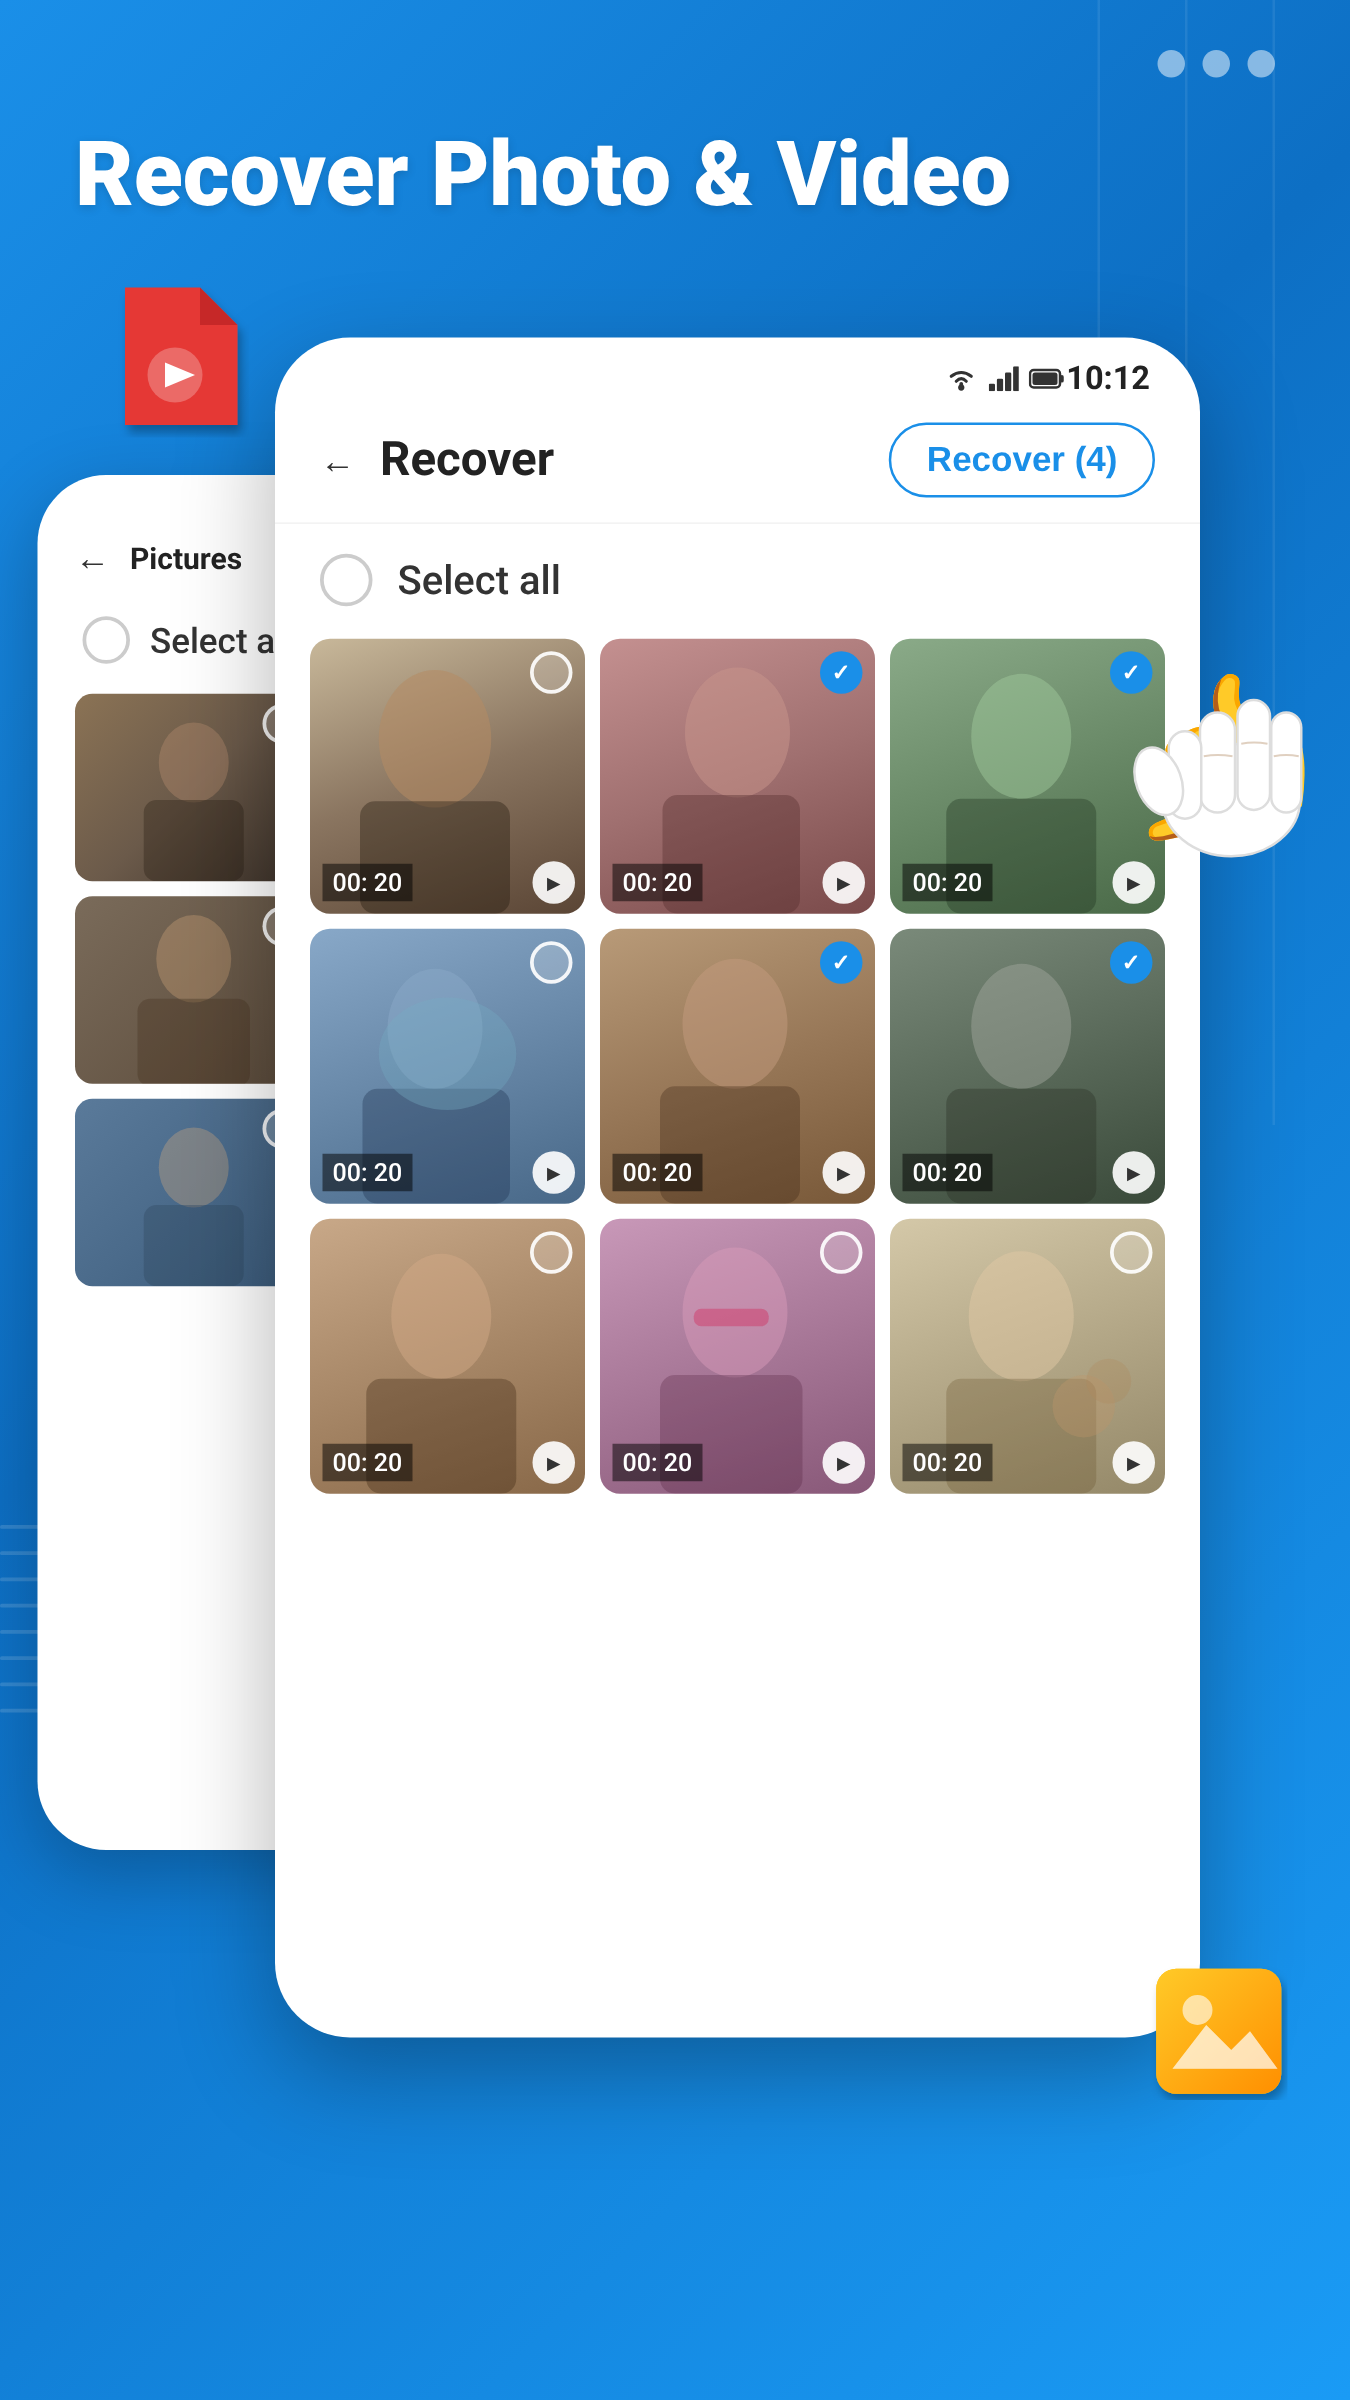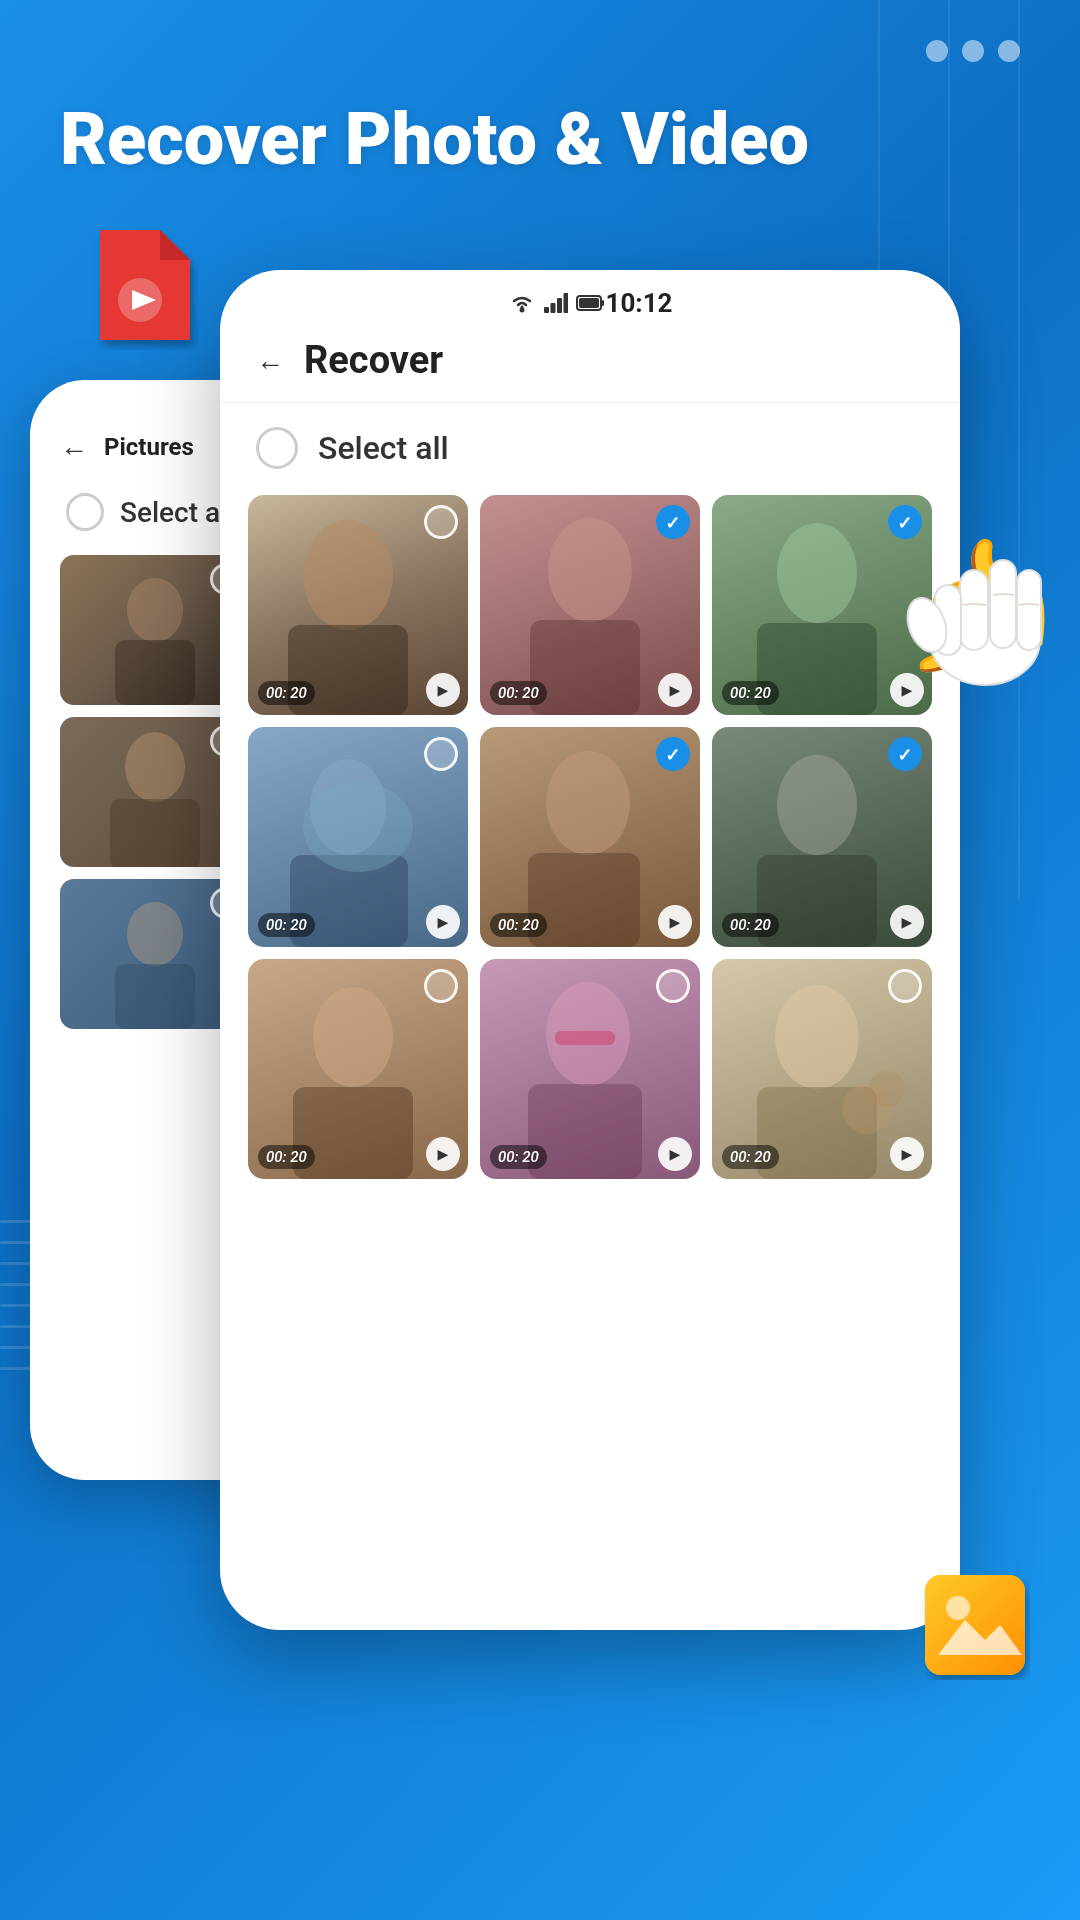--- a/index.html
+++ b/index.html
@@ -181,21 +181,21 @@
       height: 1360px;
       background: white;
       border-radius: 60px;
       box-shadow: 0 30px 80px rgba(0,0,0,0.3);
       overflow: hidden;
       z-index: 8;
     }
 
     .phone-front-status {
       display: flex;
-      justify-content: center;
+      justify-content: flex-end;
       align-items: center;
       padding: 18px 40px 0;
     }
 
     .status-icons {
       display: flex;
       align-items: center;
       gap: 8px;
     }
 
@@ -267,25 +267,24 @@
     .video-bg-7 { background: linear-gradient(160deg, #c8a888 0%, #a88868 50%, #886848 100%); }
     .video-bg-8 { background: linear-gradient(160deg, #c898b8 0%, #a87898 50%, #885878 100%); }
     .video-bg-9 { background: linear-gradient(160deg, #d4c8a8 0%, #b4a888 50%, #948868 100%); }
 
     .video-duration {
       position: absolute;
       bottom: 10px;
       left: 10px;
       background: rgba(0,0,0,0.5);
       color: white;
-      font-size: 15px;
+      font-size: 20px;
       padding: 3px 8px;
-      border-radius: 12px;
+      border-radius: 0;
       font-weight: 500;
-      font-style: italic;
     }
 
     .play-btn {
       position: absolute;
       bottom: 8px;
       right: 8px;
       width: 34px;
       height: 34px;
       background: rgba(255,255,255,0.9);
       border-radius: 50%;
@@ -474,20 +473,21 @@
       </svg>
     </div>
     <span class="status-time">10:12</span>
   </div>
 
   <div class="phone-front-header">
     <div class="header-left">
       <span class="back-arrow">←</span>
       <span class="header-title">Recover</span>
     </div>
+    <button class="recover-btn">Recover (4)</button>
   </div>
 
   <div class="select-all-row-front">
     <div class="radio-empty" style="width:42px;height:42px;border-radius:50%;border:3px solid #ccc;background:white;"></div>
     <span class="select-all-label" style="font-size:32px;">Select all</span>
   </div>
 
   <div class="videos-grid">
 
     <div class="video-thumb video-bg-1">

